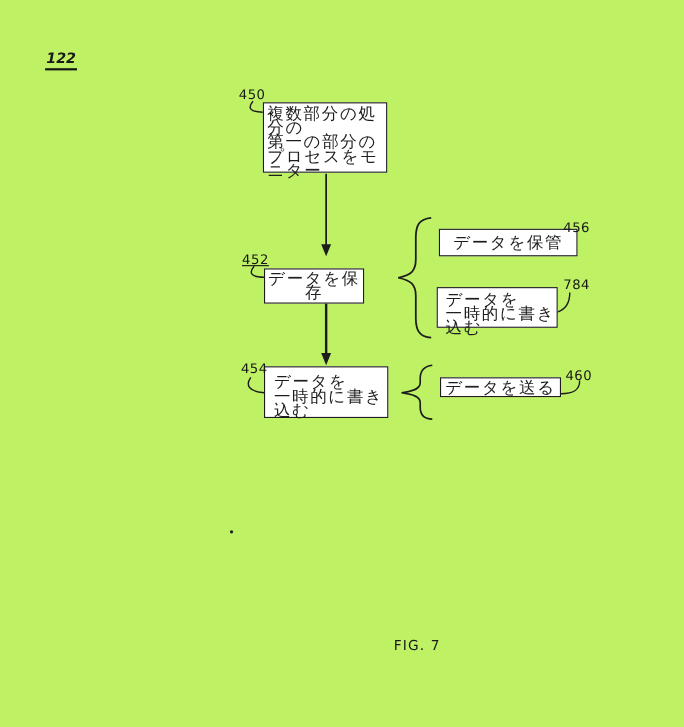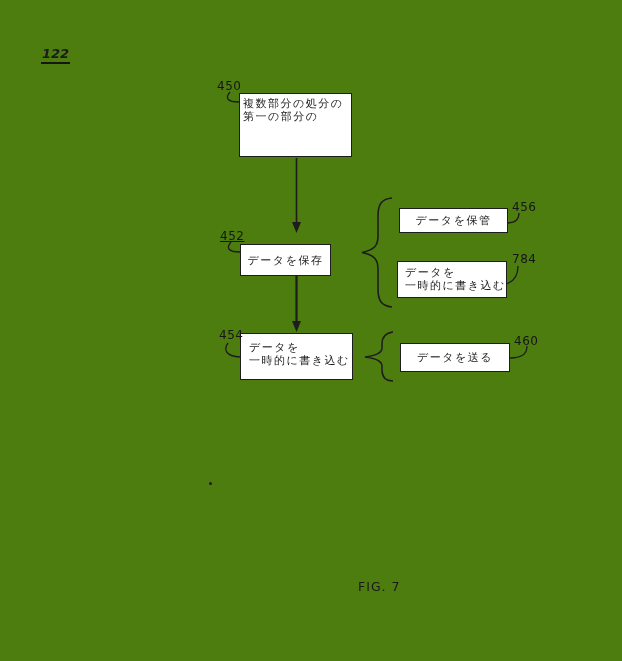--- a/index.html
+++ b/index.html
@@ -1,32 +1,32 @@
 <!DOCTYPE html>
 <html><head>
 <meta charset="utf-8">
 <style>
   html,body { margin:0; padding:0; background:#ffffff; }
   .page {
-    position:relative; width:622px; height:661px; background:#4d7c0f;
+    position:relative; width:622px; height:661px; background:#bef264;
     font-family:"DejaVu Sans", sans-serif; color:#1a1a1a; overflow:hidden;
   }
   .overlay { position:absolute; left:0; top:0; width:622px; height:661px; }
   .fbox {
     position:absolute; box-sizing:border-box; background:#ffffff;
-    border:1.6px solid #1d1d1d; font-size:11px; letter-spacing:1.5px;
+    border:1.6px solid #1d1d1d; font-size:15px; letter-spacing:1.5px;
     line-height:13px; color:#1d1d1d;
   }
   .fbox.centered { display:flex; align-items:center; justify-content:center; text-align:center; }
   .box450 { left:239px; top:93px;  width:113px; height:64px; padding:3px 1px 0 3px; }
   .box452 { left:240px; top:244px; width:91px; height:32px; }
   .box454 { left:240px; top:333px; width:113px; height:47px; padding:7px 0 0 8px; }
-  .box456 { left:399px; top:208px; width:109px; height:25px; }
+  .box456 { left:399px; top:208px; width:126px; height:25px; }
   .box458 { left:397px; top:261px; width:110px; height:37px; padding:4px 0 0 7px; }
-  .box460 { left:400px; top:343px; width:110px; height:29px; }
+  .box460 { left:400px; top:343px; width:110px; height:18px; }
   .ref { position:absolute; font-size:12px; letter-spacing:0.5px; color:#161616; }
   .ref450 { left:217px; top:79px; }
   .ref452 { left:220px; top:229px;text-decoration:underline; }
   .ref454 { left:219px; top:328px; }
   .ref456 { left:512px; top:200px; }
   .ref458 { left:512px; top:252px; }
   .ref460 { left:514px; top:334px; }
   .page-ref {
     position:absolute; left:41px; top:46px; font-size:13px; font-weight:bold;
     font-style:italic; border-bottom:2px solid #161616; padding:0 1px 1px 1px;
@@ -57,20 +57,21 @@
     <path d="M 519 213 C 519 220 514 223 507 223" fill="none" stroke="#1d1d1d" stroke-width="1.3"></path>
     <path d="M 518 266 C 518 276 513 282 506 284" fill="none" stroke="#1d1d1d" stroke-width="1.3"></path>
     <path d="M 527 346 C 527 355 521 358 510 358" fill="none" stroke="#1d1d1d" stroke-width="1.3"></path>
   </svg>
 
   <div class="page-ref">122</div>
 
   <div class="fbox box450">
     <div>複数部分の処分の</div>
     <div>第一の部分の</div>
+    <div>プロセスをモニター</div>
   </div>
   <div class="ref ref450">450</div>
 
   <div class="fbox box452 centered">
     <div>データを保存</div>
   </div>
   <div class="ref ref452">452</div>
 
   <div class="fbox box454">
     <div>データを</div>

